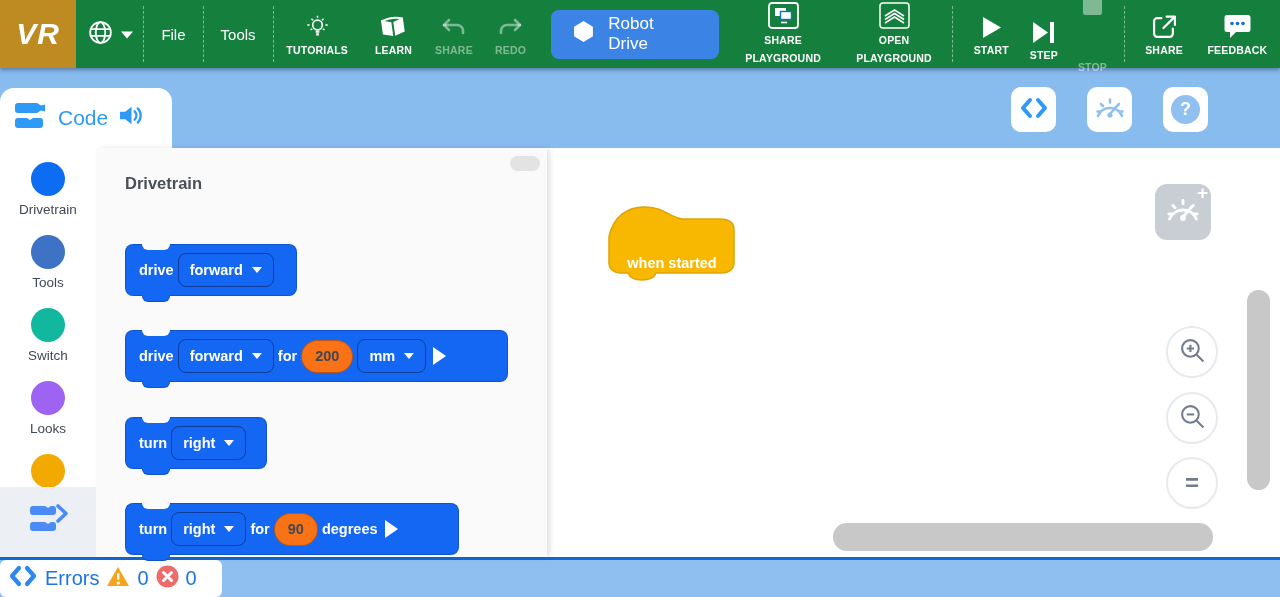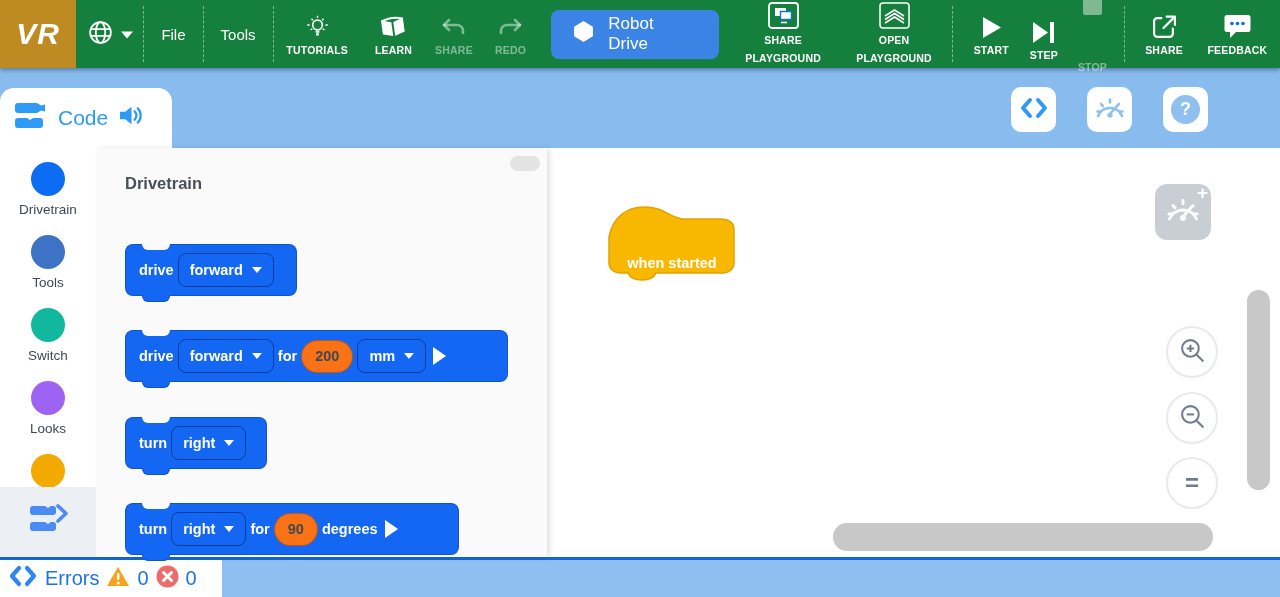--- a/index.html
+++ b/index.html
@@ -88,21 +88,21 @@
   .zb1{top:178px;} .zb2{top:244px;} .zb3{top:309px;}
   .zoom-reset-glyph { color:#717C8C; font-size:24px; font-weight:700; letter-spacing:0; }
   .v-scroll { position:absolute; left:700px; top:142px; width:23px; height:200px; background:#C8C8C8;
               border-radius:12px; cursor:pointer; }
   .h-scroll { position:absolute; left:286px; top:375px; width:380px; height:28px; background:#C8C8C8;
               border-radius:14px; cursor:pointer; }
 
   
   .statusbar { height:40px; background:#8FBEF0; border-top:3px solid #1268D2; display:flex; }
   .errors-box { width:222px; background:#fff; display:flex; align-items:center; gap:7px; padding:0 8px;
-                font-size:20px; color:#1B73E8; }
+                font-size:20px; color:#1B73E8;border-radius:6px; }
 </style>
 </head>
 <body>
 
 <header class="toolbar">
   <div class="logo">VR</div>
 
   <div class="globe-btn">
     <span>
       <svg width="27" height="27" viewBox="0 0 24 24" fill="none" stroke="#fff" stroke-width="1.6">

